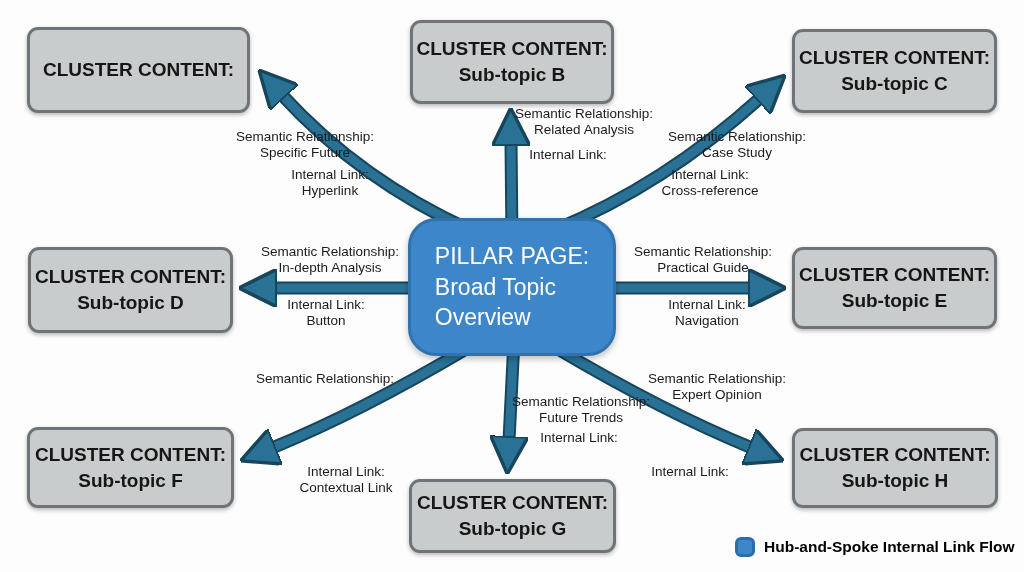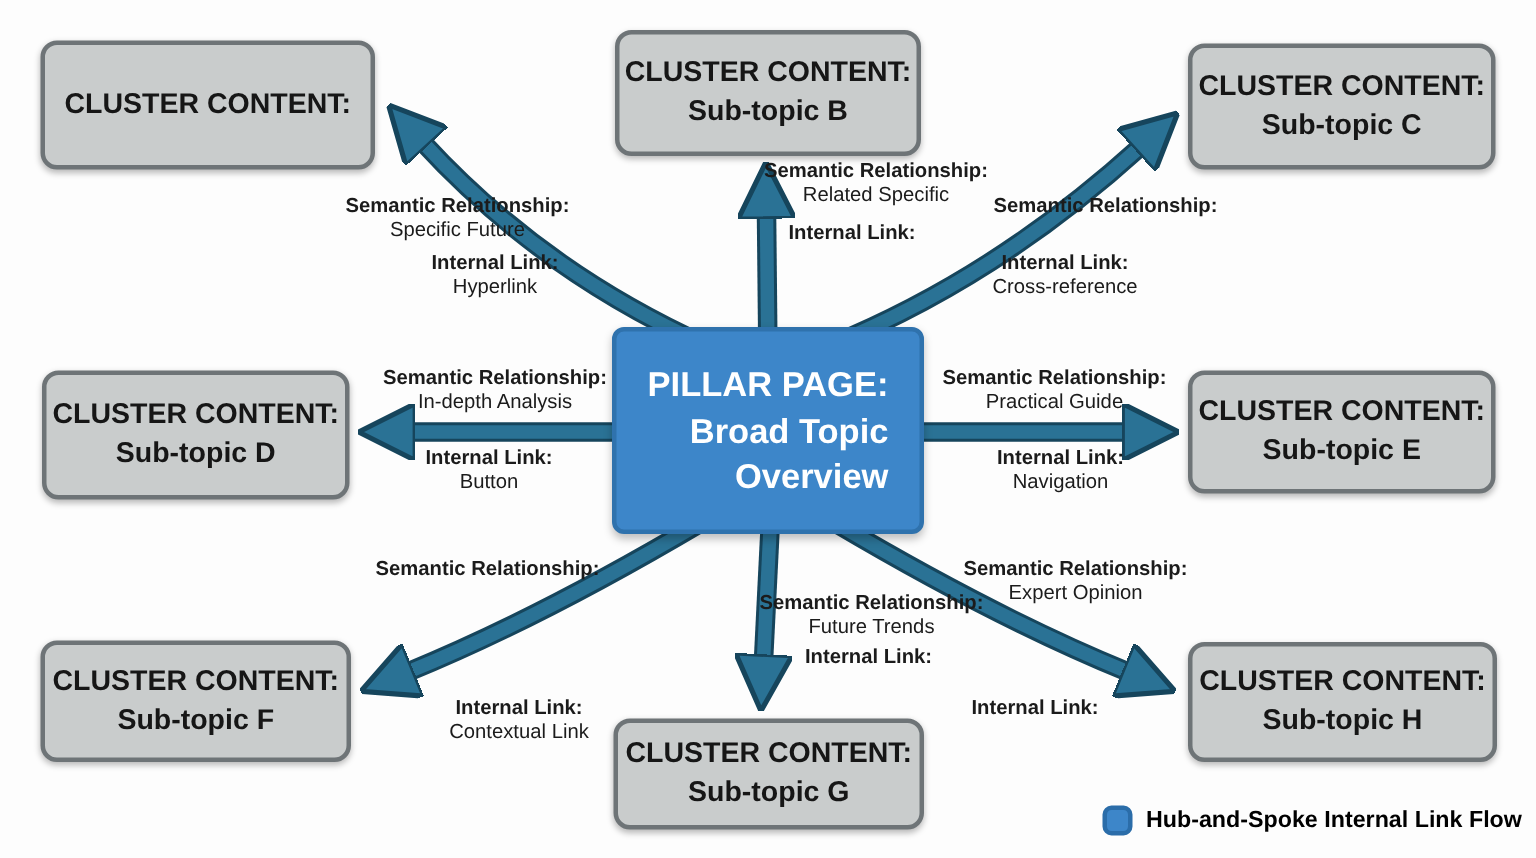--- a/index.html
+++ b/index.html
@@ -18,26 +18,26 @@
   .arrow-under{fill:none;stroke:var(--arrow-dark);stroke-width:13;}
   .arrow-over{fill:none;stroke:var(--arrow-teal);stroke-width:9;marker-end:url(#head);}
   .box{
     position:absolute;background:var(--box-gray);border:3px solid var(--box-border);
     border-radius:11px;display:flex;flex-direction:column;align-items:center;justify-content:center;
     text-align:center;font-weight:bold;color:var(--ink);font-size:19px;line-height:1.35;
     box-shadow:0 2px 4px rgba(0,0,0,.28);box-sizing:border-box;
   }
   .hub{
     position:absolute;background:var(--hub-blue);border:3px solid var(--hub-border);
-    border-radius:8px;color:#ffffff;font-weight:bold;font-size:23px;line-height:1.32;
-    display:flex;align-items:center;justify-content:center;text-align:right;
+    border-radius:28px;color:#ffffff;font-weight:normal;font-size:23px;line-height:1.32;
+    display:flex;align-items:center;justify-content:center;text-align:left;
     white-space:pre-line;box-shadow:0 3px 6px rgba(0,0,0,.25);box-sizing:border-box;
   }
   .lbl{position:absolute;width:176px;text-align:center;font-size:13.5px;line-height:1.12;color:#1b1b1b;}
-  .lbl-h{font-weight:bold;margin-bottom:1px;}
+  .lbl-h{font-weight:normal;margin-bottom:1px;}
   .legend-swatch{
     position:absolute;left:735px;top:537px;width:20px;height:20px;
     background:var(--hub-blue);border:3px solid #2b6da9;border-radius:6px;box-sizing:border-box;
   }
   .legend-label{position:absolute;left:764px;top:538px;font-weight:bold;font-size:15.5px;color:#000;}
 </style>
 </head>
 <body>
 
 <div class="stage">
@@ -122,28 +122,29 @@
     <div class="lbl-h">Semantic Relationship:</div>
     <div>Specific Future</div>
   </div>
   <div class="lbl" style="left:242px;top:167px;">
     <div class="lbl-h">Internal Link:</div>
     <div>Hyperlink</div>
   </div>
 
   <div class="lbl" style="left:496px;top:106px;">
     <div class="lbl-h">Semantic Relationship:</div>
-    <div>Related Specific</div>
+    <div>Related Analysis</div>
   </div>
   <div class="lbl" style="left:480px;top:147px;">
     <div class="lbl-h">Internal Link:</div>
   </div>
 
   <div class="lbl" style="left:649px;top:129px;">
     <div class="lbl-h">Semantic Relationship:</div>
+    <div>Case Study</div>
   </div>
   <div class="lbl" style="left:622px;top:167px;">
     <div class="lbl-h">Internal Link:</div>
     <div>Cross-reference</div>
   </div>
 
   <div class="lbl" style="left:242px;top:244px;">
     <div class="lbl-h">Semantic Relationship:</div>
     <div>In-depth Analysis</div>
   </div>

